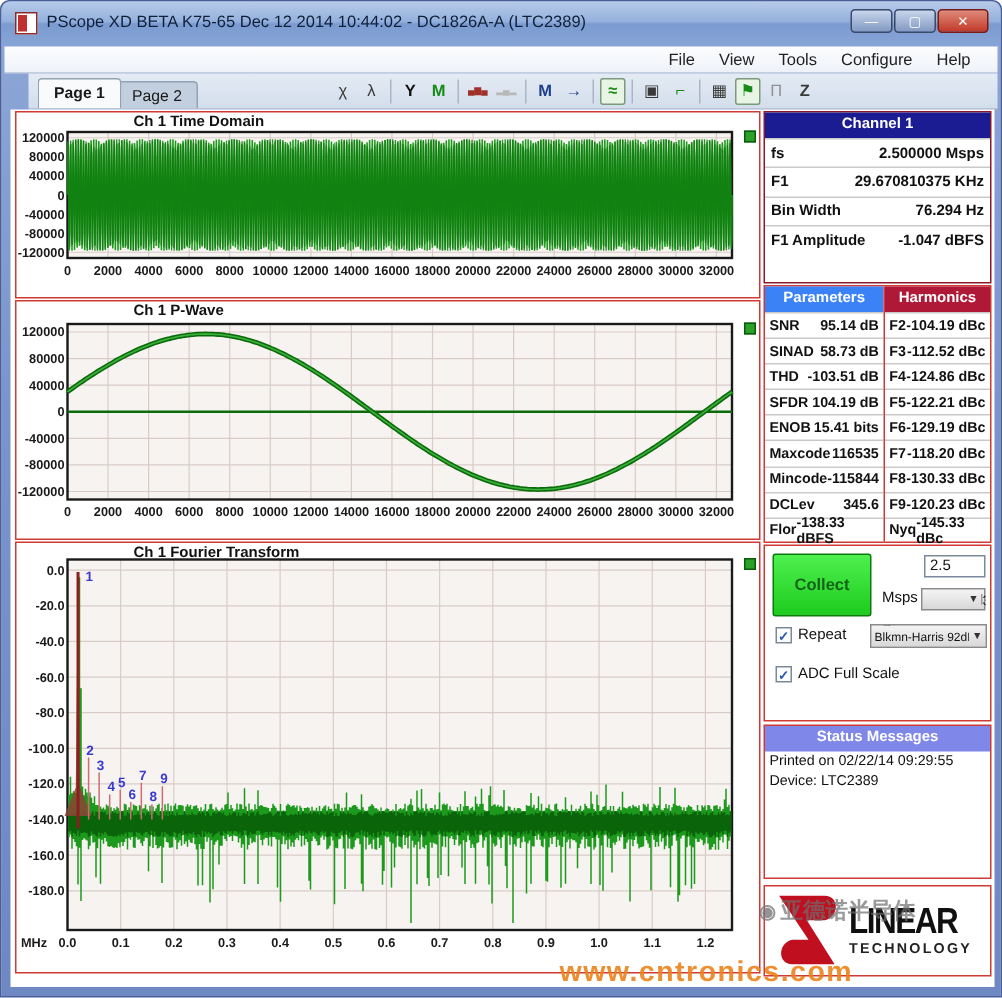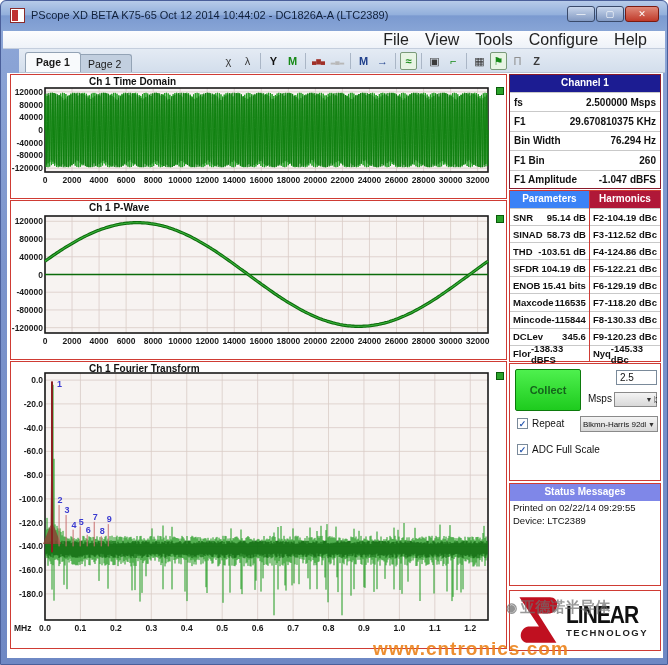--- a/index.html
+++ b/index.html
@@ -20,21 +20,21 @@
   .win-controls { position:absolute; right:8px; top:5px; display:flex; }
   .win-btn { width:28px; height:16px; margin-left:1px; border:1px solid #3a4a6a; border-radius:3px;
              font-size:9px; line-height:14px; text-align:center; color:#fff;
              background:linear-gradient(180deg,#c8d6ec,#8299c2); }
   .win-btn.close { width:34px; background:linear-gradient(180deg,#e08a7a,#c03a2a); border-color:#7a1a10; }
 
   
   .menubar { position:absolute; left:2px; right:2px; top:30px; height:18px;
              background:linear-gradient(180deg,#fdfdfe,#eef2f8); border-bottom:1px solid #c4cedd;
              display:flex; justify-content:flex-end; align-items:center; padding-right:10px; }
-  .menu-item { font-size:16px; color:#222; padding:0 8px; }
+  .menu-item { font-size:11px; color:#222; padding:0 8px; }
 
   
   .tabbar { position:absolute; left:18px; right:2px; top:48px; height:24px;
             background:linear-gradient(180deg,#e4ebf4,#d3deec); border-bottom:1px solid #b8c4d4; }
   .tab { position:absolute; top:3px; height:20px; padding:0 10px; font-size:10.5px; line-height:19px;
          border:1px solid #93a3b5; border-bottom:none; border-radius:3px 3px 0 0; color:#1a1a1a; }
   .tab.active { left:6px; background:#f8fafc; font-weight:700; z-index:2; }
   .tab.inactive { left:58px; background:#c2cfdf; top:5px; height:18px; }
   .toolbar { position:absolute; left:200px; top:2px; height:20px; display:flex; align-items:center; }
   .tb-icon { width:17px; height:18px; margin:0 1px; text-align:center; font-size:11px; line-height:17px;
@@ -108,21 +108,21 @@
   .wm-url { position:absolute; left:372px; top:637px; z-index:9; font-size:19px; font-weight:700;
             color:rgba(235,130,25,.9); letter-spacing:1px; white-space:nowrap; }
 </style>
 </head>
 <body>
 
 <div class="window">
 
   <div class="titlebar">
     <div class="app-icon"></div>
-    <div class="title-text">PScope XD BETA K75-65 Oct 12 2014 10:44:02 - DC1826A-A (LTC2389)</div>
+    <div class="title-text">PScope XD BETA K75-65 Dec 12 2014 10:44:02 - DC1826A-A (LTC2389)</div>
     <div class="win-controls">
       <div class="win-btn">—</div>
       <div class="win-btn">▢</div>
       <div class="win-btn close">✕</div>
     </div>
   </div>
 
   <div class="menubar" id="menubar">
       <div class="menu-item">File</div>
       <div class="menu-item">View</div>
@@ -366,24 +366,20 @@
           </div>
           <div class="kv-row">
             <span>F1</span>
             <span>29.670810375 KHz</span>
           </div>
           <div class="kv-row">
             <span>Bin Width</span>
             <span>76.294 Hz</span>
           </div>
           <div class="kv-row">
-            <span>F1 Bin</span>
-            <span>260</span>
-          </div>
-          <div class="kv-row">
             <span>F1 Amplitude</span>
             <span>-1.047 dBFS</span>
           </div>
         </div>
     </div>
 
     <div class="side-panel" id="ph-panel">
       <div class="ph-col">
         <div class="side-header" id="params-header">Parameters</div>
         <div id="params-rows">

